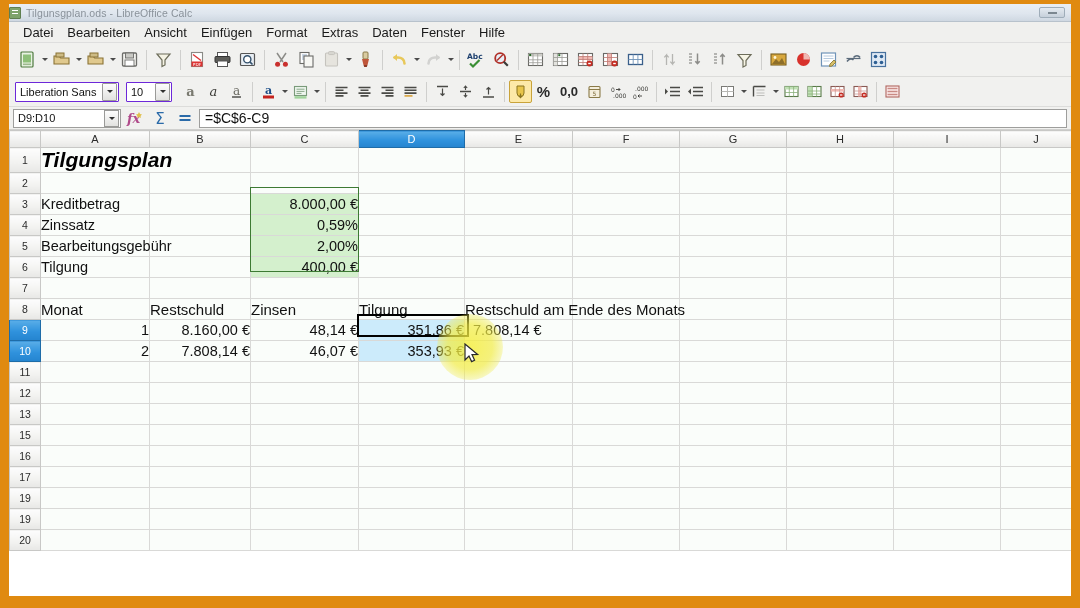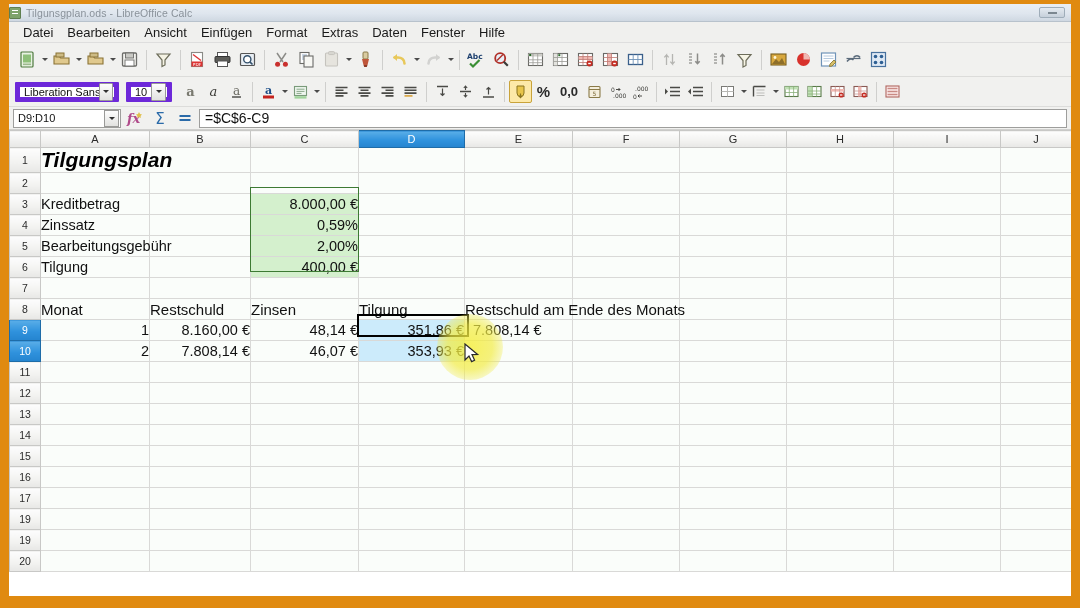--- a/index.html
+++ b/index.html
@@ -94,21 +94,21 @@
     flex: 0 0 auto;
   }
   .tcaret::after {
     content:""; border-left:3px solid transparent; border-right:3px solid transparent;
     border-top:3.5px solid #4a4a4a;
   }
   .tglyph { font-size: 13px; color:#2a2a2a; font-weight:bold; font-family:"Liberation Sans",sans-serif; }
 
   
   .combo {
-    height: 20px; background:#fff; border:5px solid #6d28d9;
+    height: 20px; background:#fff; border:1px solid #6d28d9;
     display:flex; align-items:center; border-radius:1px; flex:0 0 auto;
   }
   .combo .ctext {
     font-size: 11px; color:#111; padding: 0 4px; white-space:nowrap; overflow:hidden;
   }
   .combo .cbtn {
     width: 15px; height: 18px; margin: 0 1px 0 auto;
     background: linear-gradient(to bottom,#fdfdfd,#e2e2e0);
     border: 1px solid #9a9a98; border-radius:1px;
     display:flex; align-items:center; justify-content:center;
@@ -943,33 +943,20 @@
         <td class="cell"></td>
             <td class="cell"></td>
         <td class="cell"></td>
             <td class="cell"></td>
         <td class="cell"></td>
             <td class="cell"></td>
         <td class="cell"></td>
             <td class="cell"></td>
       </tr>
       <tr>
-        <td class="rowhdr">14</td>
-        <td class="cell"></td>
-            <td class="cell"></td>
-        <td class="cell"></td>
-            <td class="cell"></td>
-        <td class="cell"></td>
-            <td class="cell"></td>
-        <td class="cell"></td>
-            <td class="cell"></td>
-        <td class="cell"></td>
-            <td class="cell"></td>
-      </tr>
-      <tr>
         <td class="rowhdr">15</td>
         <td class="cell"></td>
             <td class="cell"></td>
         <td class="cell"></td>
             <td class="cell"></td>
         <td class="cell"></td>
             <td class="cell"></td>
         <td class="cell"></td>
             <td class="cell"></td>
         <td class="cell"></td>

